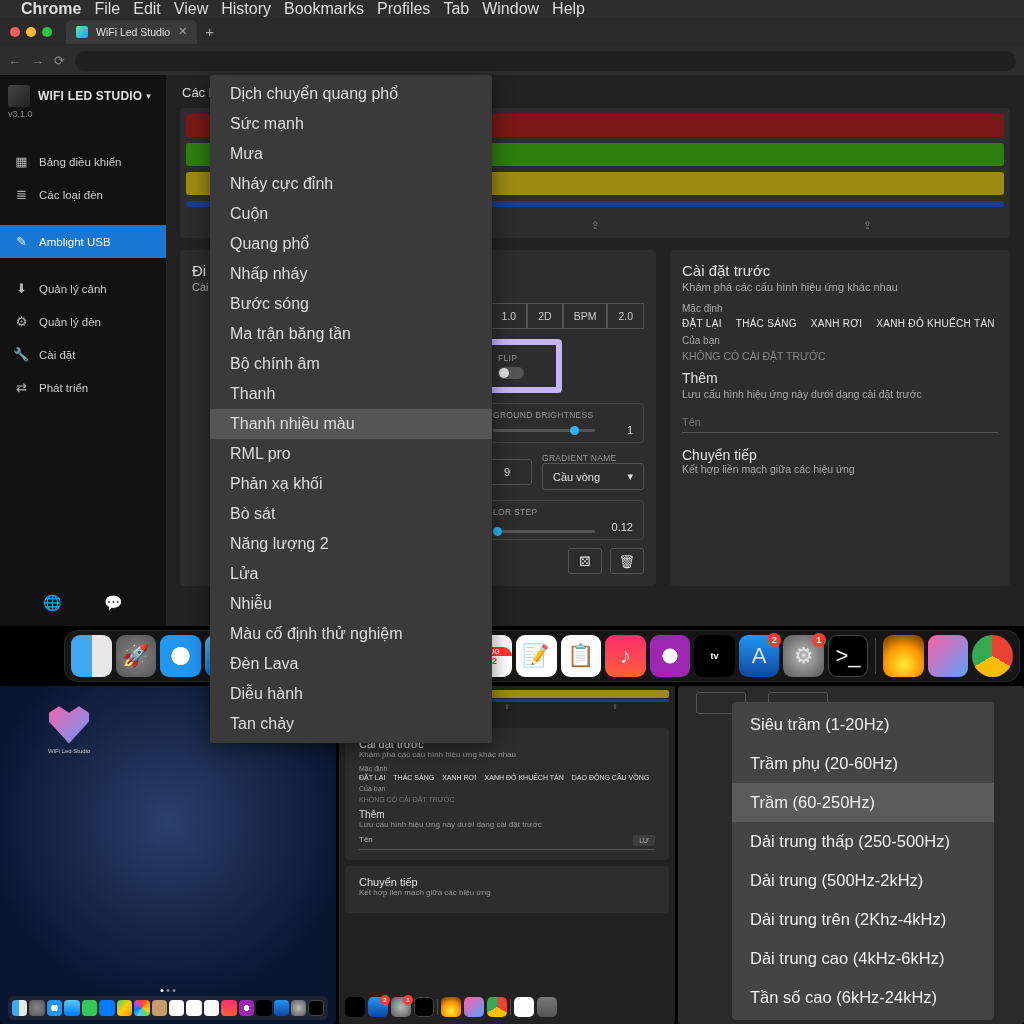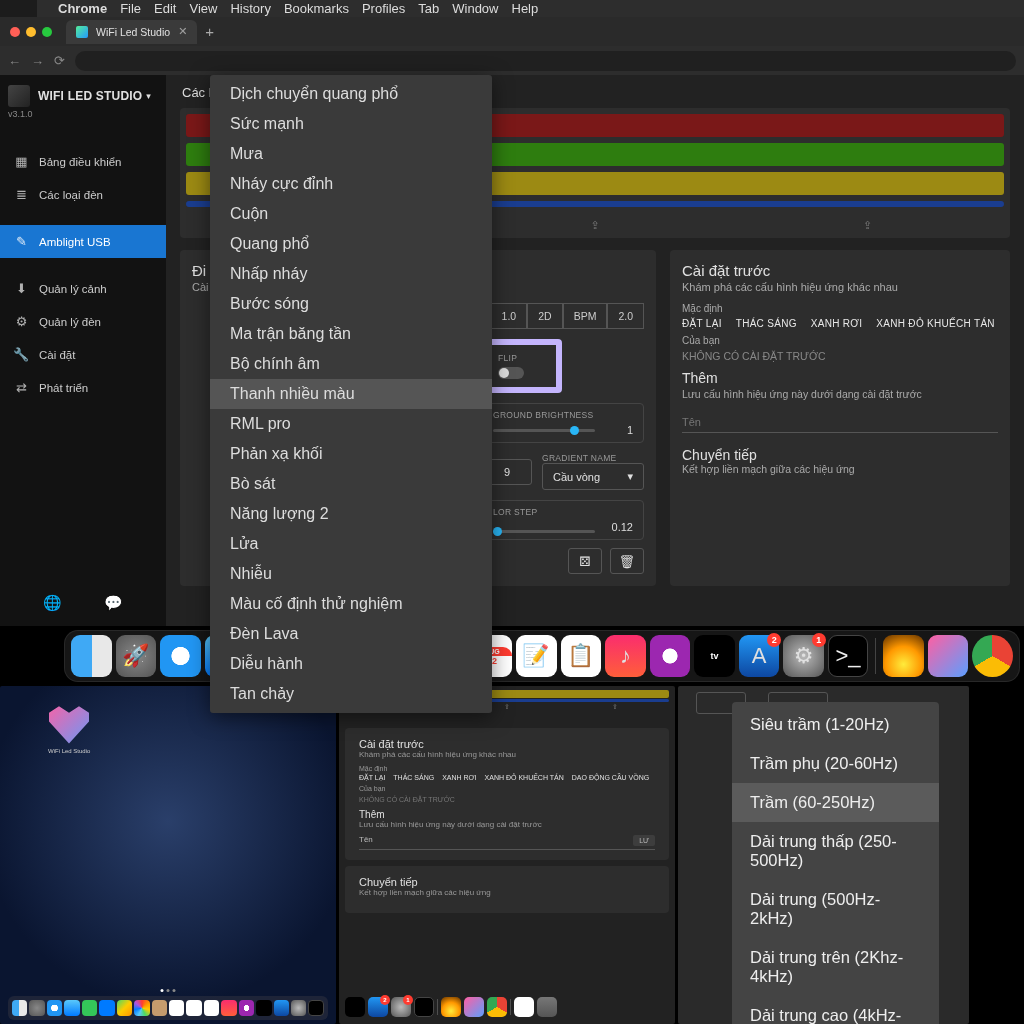--- a/index.html
+++ b/index.html
@@ -1,19 +1,19 @@
 <!DOCTYPE html>
 <html><head>
 <meta charset="utf-8">
 <style>
 * { margin:0; padding:0; box-sizing:border-box; font-family:-apple-system,BlinkMacSystemFont,"Helvetica Neue",Arial,sans-serif; }
 body { width:1024px; height:1024px; background:#000; color:#e0e0e0; overflow:hidden; position:relative; }
 
 
-.menubar { height:17px; background:#2d2d2d; display:flex; align-items:center; padding:0 8px; font-size:13px; color:#ddd; gap:13px;margin-left:37px; }
+.menubar { height:17px; background:#2d2d2d; display:flex; align-items:center; padding:0 8px; font-size:16px; color:#ddd; gap:13px; }
 .menubar .apple { font-size:11px; }
 .menubar .bold { font-weight:600; }
 
 
 .window { position:absolute; top:0; left:0; width:1024px; height:626px; background:#1c1c1c; }
 .tabbar { position:absolute; top:17px; left:0; right:0; height:29px; background:#2a2a2a; display:flex; align-items:center; }
 .traffic { display:flex; gap:6px; padding:0 10px; }
 .traffic span { width:10px; height:10px; border-radius:50%; display:block; }
 .tl-close{background:#ff5f56;} .tl-min{background:#ffbd2e;} .tl-max{background:#27c93f;}
 .tab { height:24px; background:#3a3a3a; border-radius:6px 6px 0 0; display:flex; align-items:center; padding:0 10px; font-size:10.5px; gap:8px; margin-left:4px;}
@@ -109,21 +109,21 @@
 .t2 .panel2{padding:10px 14px;}
 .t2 .panel2 h4{font-size:11px;font-weight:500;}
 .t2 .panel2 .sub2{font-size:8px;color:#999;margin-bottom:6px;}
 .t2 .slabel{font-size:7px;color:#999;margin:4px 0 2px;}
 .t2 .prow{display:flex;gap:8px;font-size:7px;flex-wrap:wrap;font-weight:500;}
 .t2 .underline2{border-bottom:1px solid #555;margin-top:6px;padding-bottom:3px;font-size:8px;color:#bbb;display:flex;justify-content:space-between;}
 .t2 .savebtn{font-size:7px;background:#3d3d3d;padding:2px 6px;border-radius:2px;}
 .t2 .mdock{position:absolute;bottom:4px;left:6px;right:6px;height:26px;display:flex;align-items:center;gap:3px;}
 .t2 .mdock .mi{width:20px;height:20px;border-radius:5px;position:relative;}
 
-.t3{width:291px;background:#2a2a2a;}
+.t3{width:346px;background:#2a2a2a;}
 .t3 .freq-menu{position:absolute;top:16px;left:54px;right:30px;background:#444;border-radius:4px;padding:3px 0;}
 .t3 .freq-item{padding:10px 18px;font-size:16.5px;color:#eee;}
 .t3 .freq-item.sel{background:#5b5b5b;}
 .t3 .ghost{position:absolute;top:6px;left:18px;width:50px;height:22px;border:1px solid #555;border-radius:3px;}
 
 
 .di-finder{background:linear-gradient(90deg,#3fa9f5 50%,#e8e8e8 50%);}
 .di-launchpad{background:radial-gradient(circle,#888,#555);}
 .di-safari{background:radial-gradient(circle,#fff 30%,#2196f3 32%);}
 .di-mail{background:linear-gradient(#5ac8fa,#007aff);}
@@ -328,20 +328,21 @@
     <div class="item">Dịch chuyển quang phổ</div>
     <div class="item">Sức mạnh</div>
     <div class="item">Mưa</div>
     <div class="item">Nháy cực đỉnh</div>
     <div class="item">Cuộn</div>
     <div class="item">Quang phổ</div>
     <div class="item">Nhấp nháy</div>
     <div class="item">Bước sóng</div>
     <div class="item">Ma trận băng tần</div>
     <div class="item">Bộ chính âm</div>
+    <div class="item">Thanh</div>
     <div class="item sel">Thanh nhiều màu</div>
     <div class="item">RML pro</div>
     <div class="item">Phản xạ khối</div>
     <div class="item">Bò sát</div>
     <div class="item">Năng lượng 2</div>
     <div class="item">Lửa</div>
     <div class="item">Nhiễu</div>
     <div class="item">Màu cố định thử nghiệm</div>
     <div class="item">Đèn Lava</div>
     <div class="item">Diễu hành</div>

